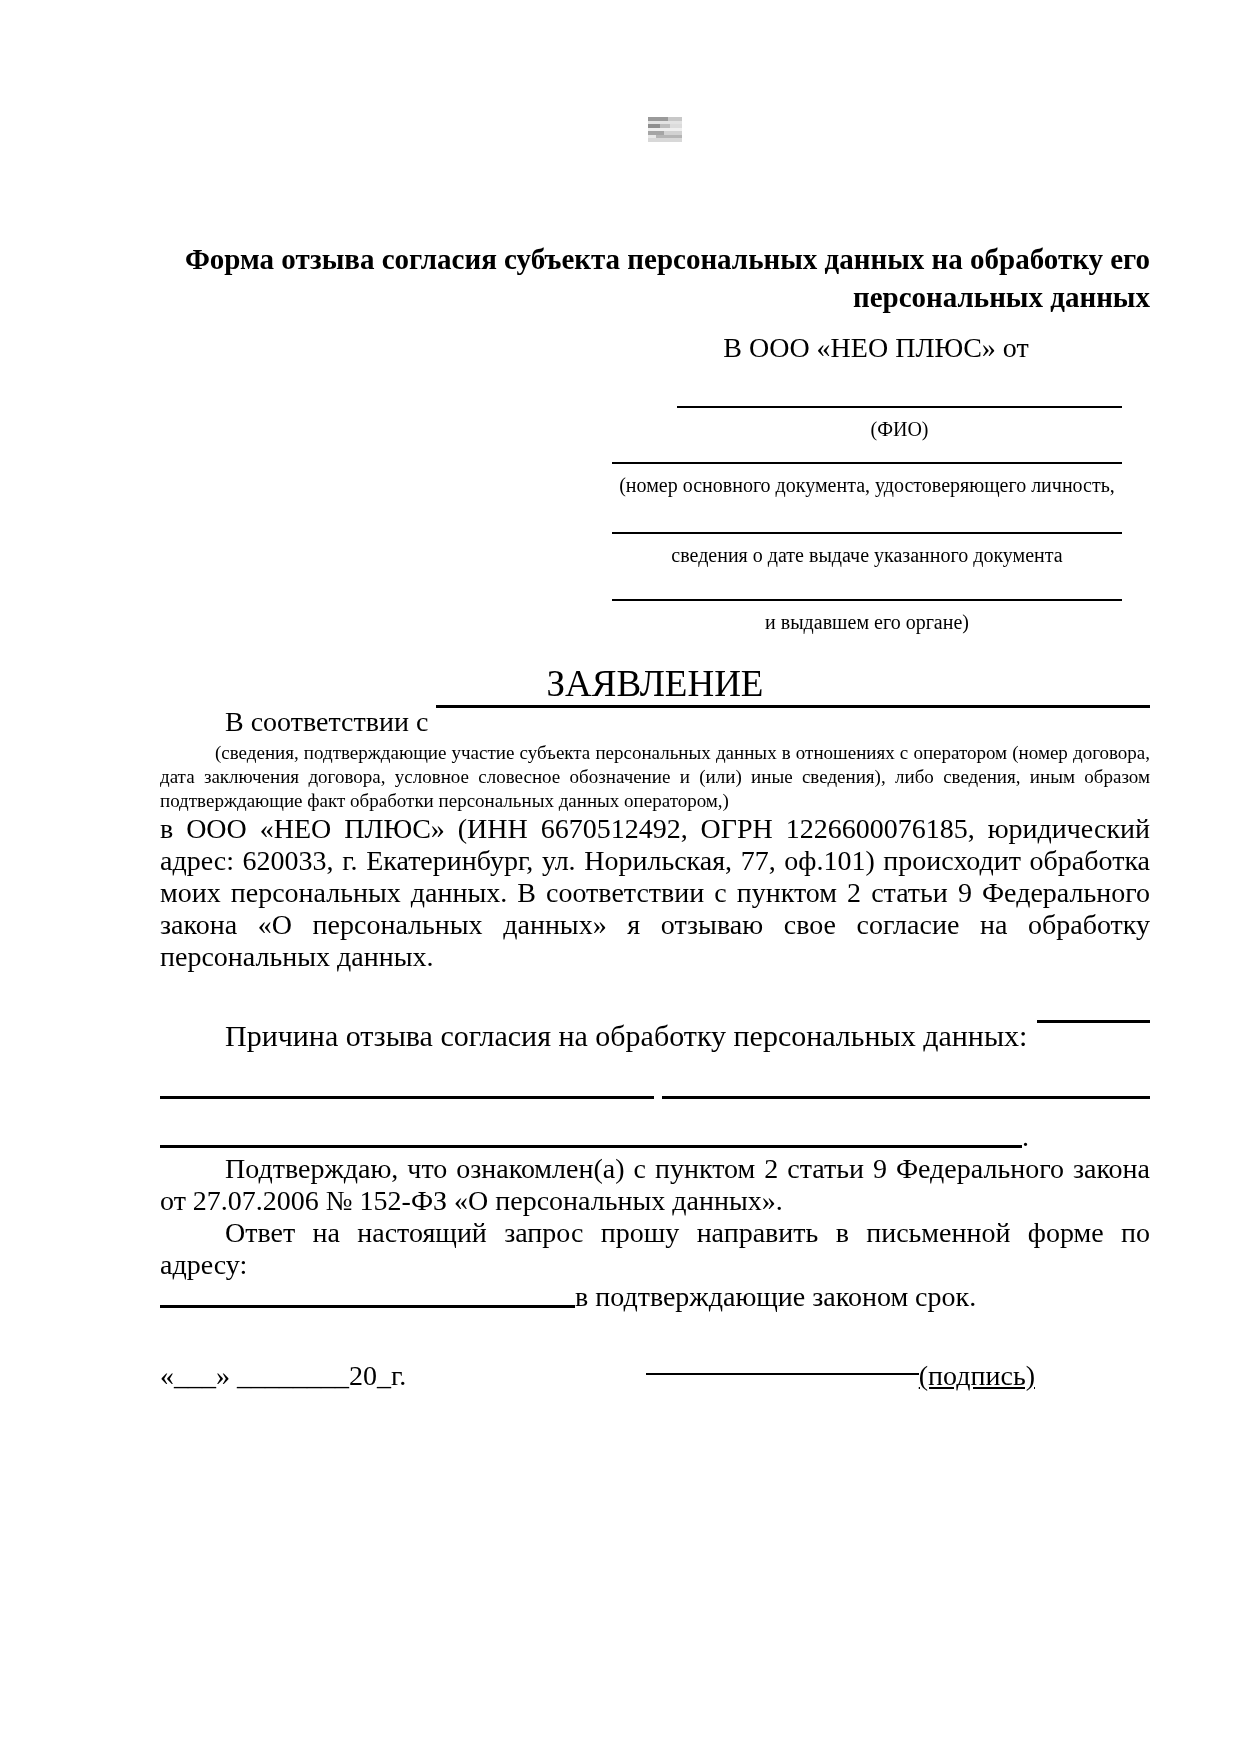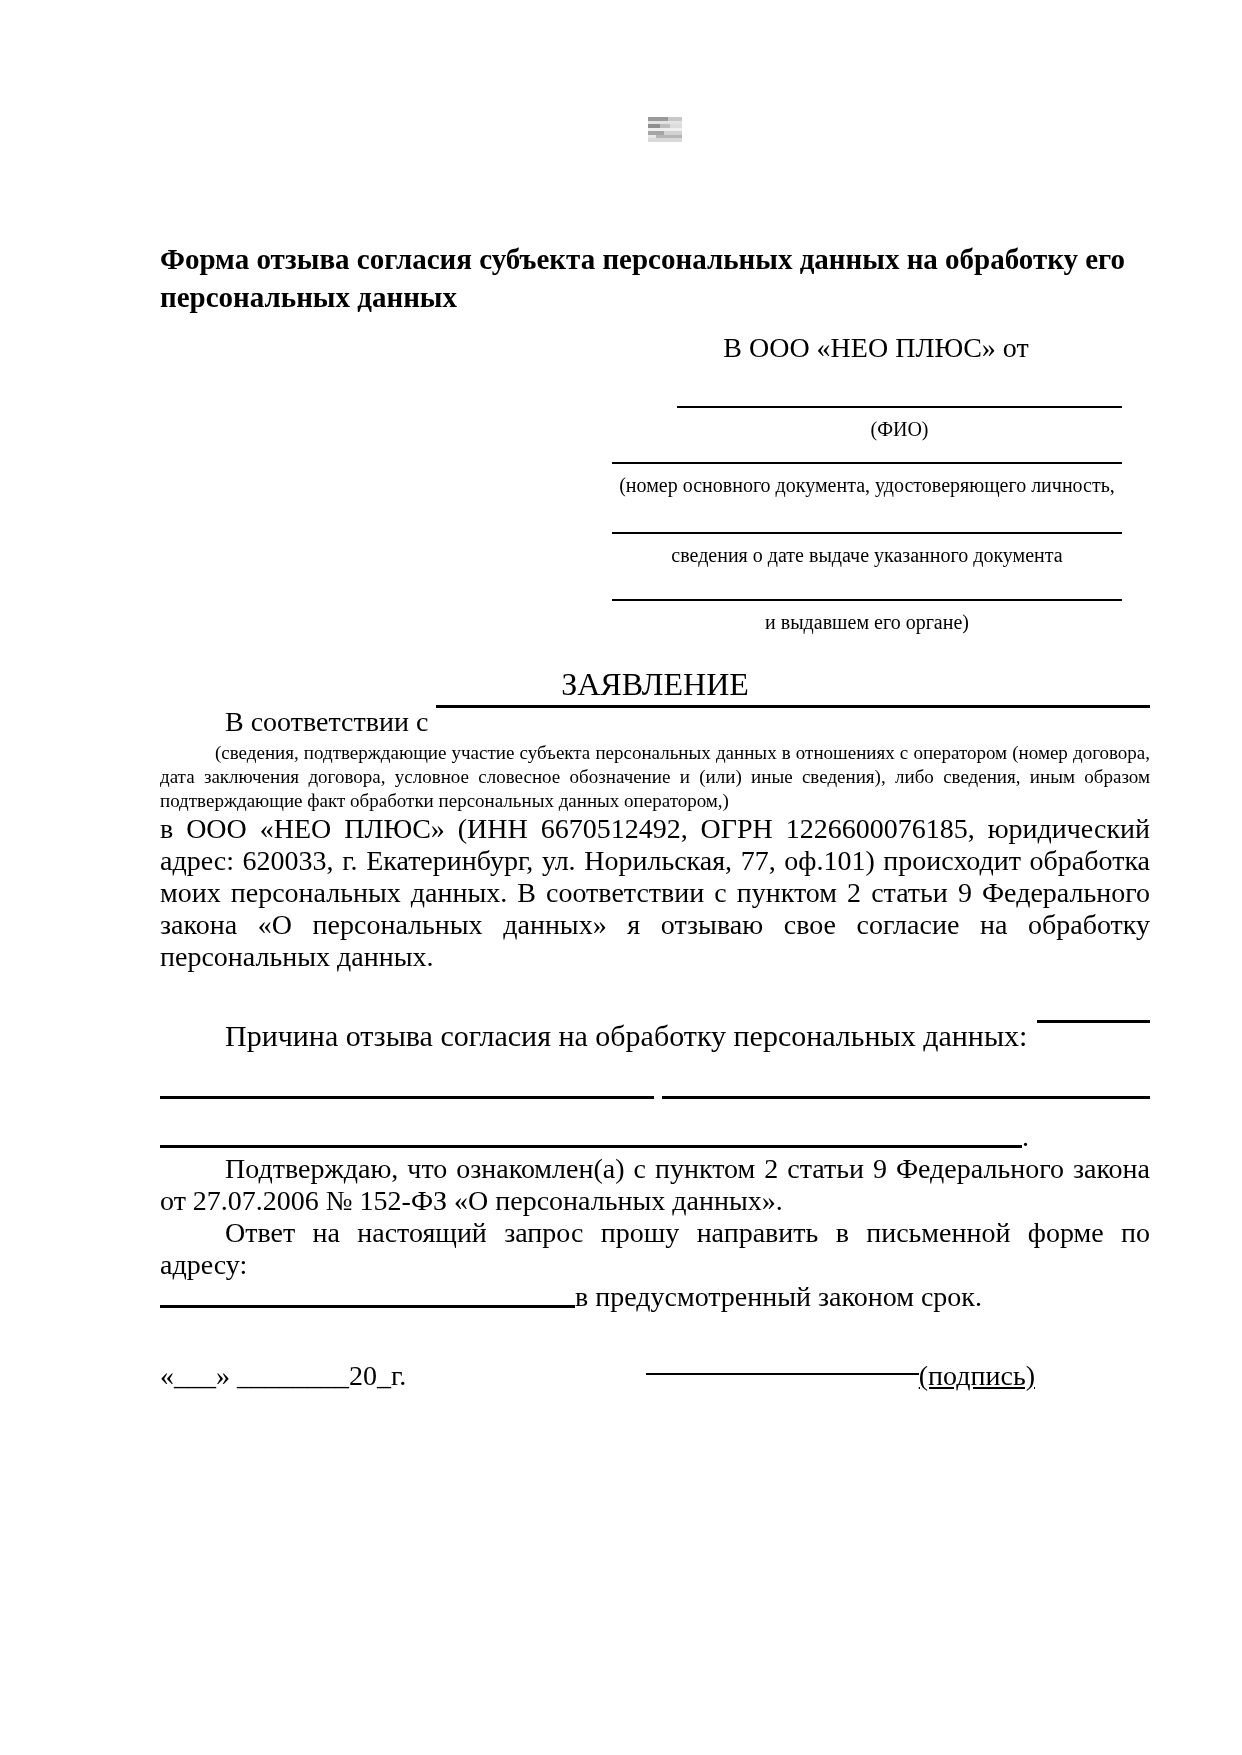--- a/index.html
+++ b/index.html
@@ -14,34 +14,34 @@
   
   .header-block {
     position:absolute; left:738px; top:90px;
     font-size:24px; line-height:31px; white-space:pre-wrap;
   }
   .glitch-icon { position:absolute; left:648px; top:117px; width:34px; height:25px; }
 
   
   .content { position:absolute; left:160px; top:240px; width:990px; }
 
-  .doc-title { font-size:29px; font-weight:bold; line-height:38px; }
+  .doc-title { font-size:29px; font-weight:bold; line-height:38px;text-align:right; }
 
   
   .addr { margin-left:452px; width:510px; margin-top:16px; }
   .addr-to { font-size:28px; line-height:32px; margin-left:18px;text-align:center; }
   .blank { border-bottom:3px solid #000; height:0; }
   .addr .blank { border-bottom-width:2px; }
   .addr-line-fio { margin-left:65px; width:445px; margin-top:42px; }
   .addr-cap { font-size:20px; line-height:22px; text-align:center; margin-top:10px; }
   .addr-cap-fio { margin-left:65px; width:445px; }
   .addr-line { width:510px; }
   .mt22 { margin-top:22px; } .mt38 { margin-top:36px; } .mt34 { margin-top:33px; }
 
-  .statement-heading { text-align:center; font-size:32px; line-height:34px; margin-top:34px; }
+  .statement-heading { text-align:center; font-size:37px; line-height:34px; margin-top:34px; }
 
   .row { display:flex; align-items:flex-start; }
   .fill-line { flex:1; border-bottom:3px solid #000; margin-bottom:5px; }
   .indent { display:inline-block; width:65px; }
 
   .intro-row { margin-top:4px; font-size:28px; line-height:34px; }
   .intro-row .fill-line { margin-left:8px; }
 
   .fine-print {
     font-size:19px; line-height:24px; text-align:justify; text-indent:55px; margin-top:2px;
@@ -132,21 +132,21 @@
       <div class="line"></div>
       <span>.</span>
     </div>
 
     <div class="confirm-par">Подтверждаю, что ознакомлен(а) с пунктом 2 статьи 9 Федерального закона от 27.07.2006 № 152-ФЗ «О персональных данных».</div>
 
     <div class="reply-par">Ответ на настоящий запрос прошу направить в письменной форме по адресу:</div>
 
     <div class="reply-line-row">
       <div class="line"></div>
-      <span>в предусмотренный законом срок.</span>
+      <span>в подтверждающие законом срок.</span>
     </div>
 
     <div class="sign-row">
       <span>«___» ________20_г.</span>
       <span class="sign-right">
         <span class="line"></span>
         <span>(подпись)</span>
       </span>
     </div>
 

